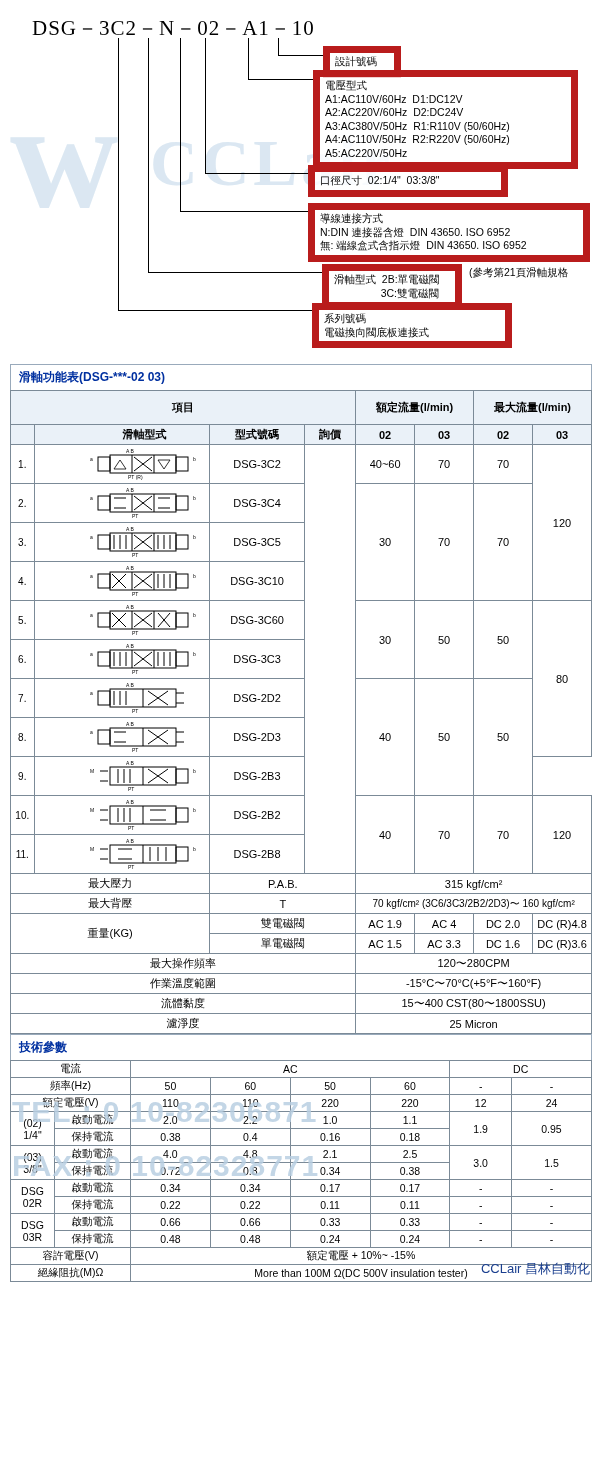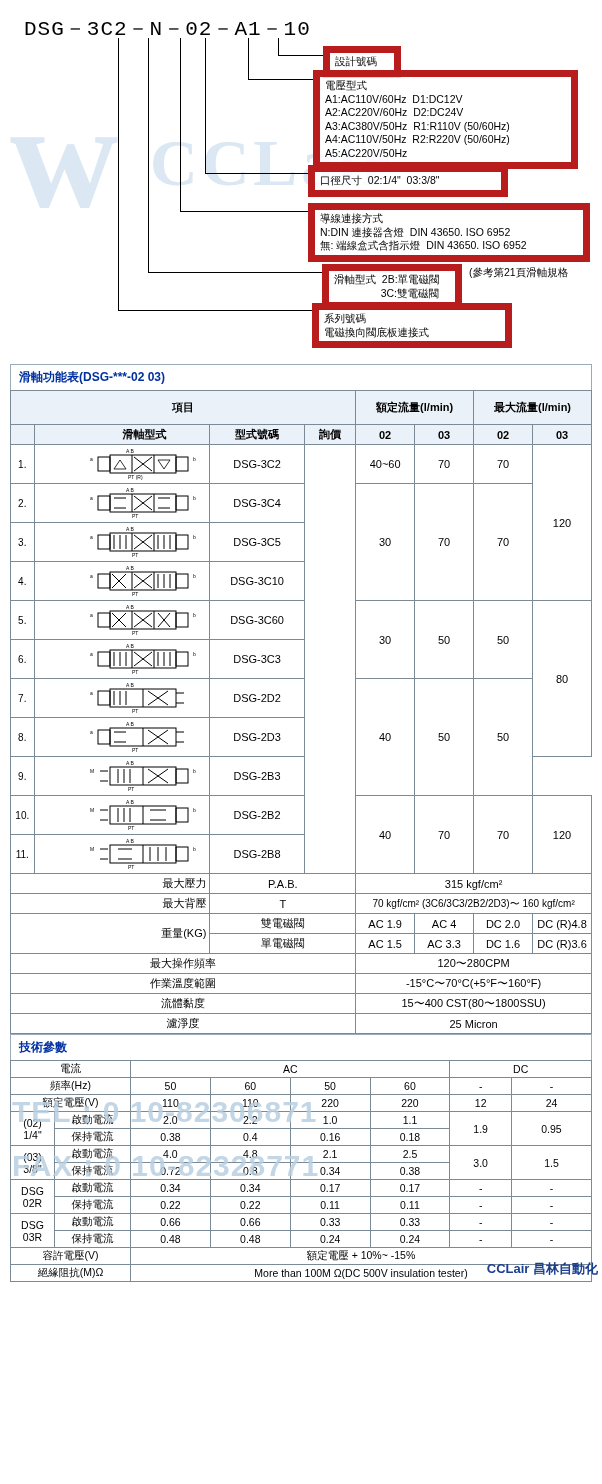--- a/index.html
+++ b/index.html
@@ -18,22 +18,22 @@
   
   .code-block {
     position: relative;
     width: 602px;
     height: 364px;
     padding: 8px 10px 0 10px;
   }
   .code-title {
     font-size: 21px;
     letter-spacing: 1px;
-    margin: 6px 0 0 14px;
-    font-family: Liberation Mono, monospace;
+    margin: 6px 0 0 22px;
+    font-family: Liberation Serif, serif;
   }
   .watermark {
     position: absolute;
     left: 0; top: 40px;
     width: 602px; height: 320px;
     pointer-events: none;
     overflow: hidden;
   }
   .wm-text {
     position: absolute;
@@ -81,45 +81,45 @@
 
   .hdr-blue { background: #eaf1f8; }
   .no-col { width: 22px; font-size: 10px; }
   .sym-col { width: 118px; padding-left: 48px; }
   .code-col { width: 88px; }
   .ask-col { width: 48px; }
   .flow-col { width: 55px; }
 
   
   .sym { display: block; margin: 0 auto; }
-  .spec-lbl { width: 150px; text-align: right; }
+  .spec-lbl { width: 150px; }
   .small { font-size: 10px; }
 
   
   .tech td, .tech th { font-size: 10.5px; padding: 1px 2px; }
   .tech .rowlbl { width: 120px; }
 
   .phone-wm {
     position: absolute;
     left: 12px;
     font-family: "Liberation Sans", sans-serif;
     font-weight: bold;
     font-size: 30px;
     color: #b9cfe2;
     opacity: .85;
     letter-spacing: 1px;
     pointer-events: none;
     white-space: nowrap;
   }
   .brand-wm {
     position: absolute;
-    right: 4px;
+    right: 12px;
     bottom: 4px;
     font-size: 13px;
-    font-weight: bold;
+    font-weight: normal;
     color: #1b3f8f;
     white-space: nowrap;
   }
 </style>
 </head>
 <body>
 
 <div class="code-block">
 
   <div class="watermark">

